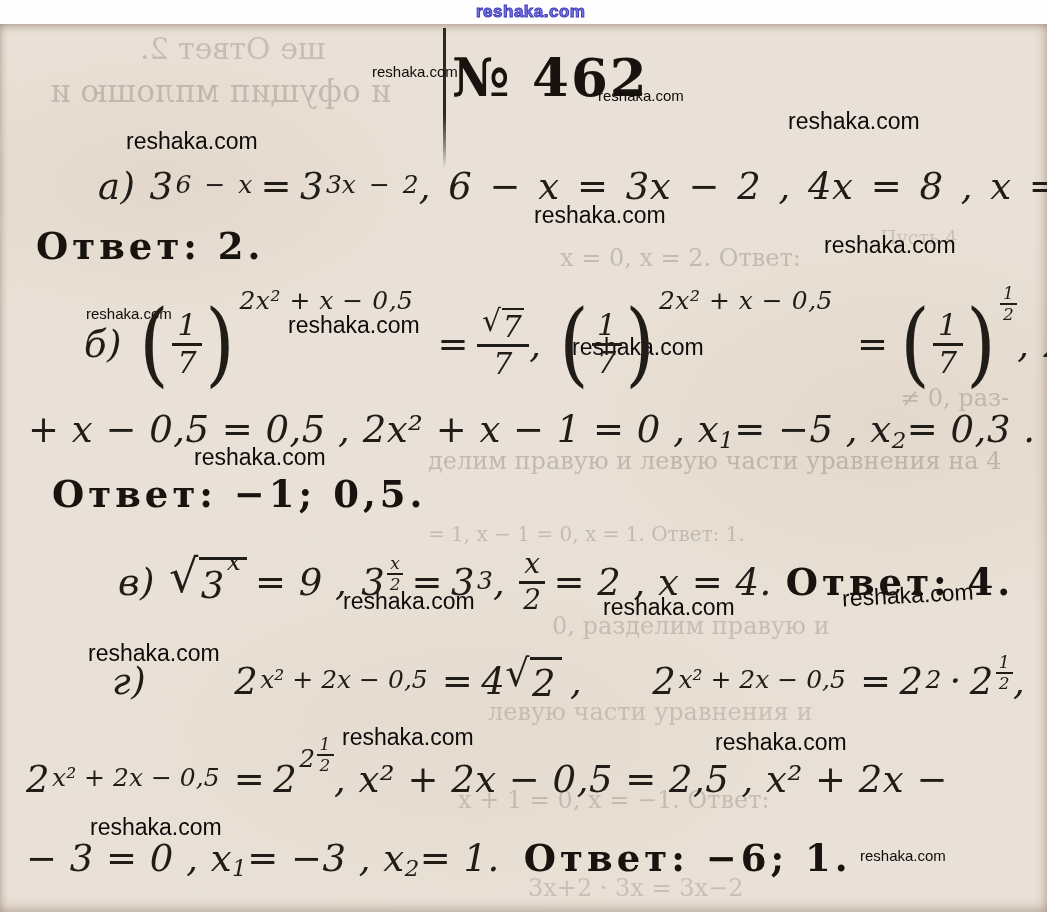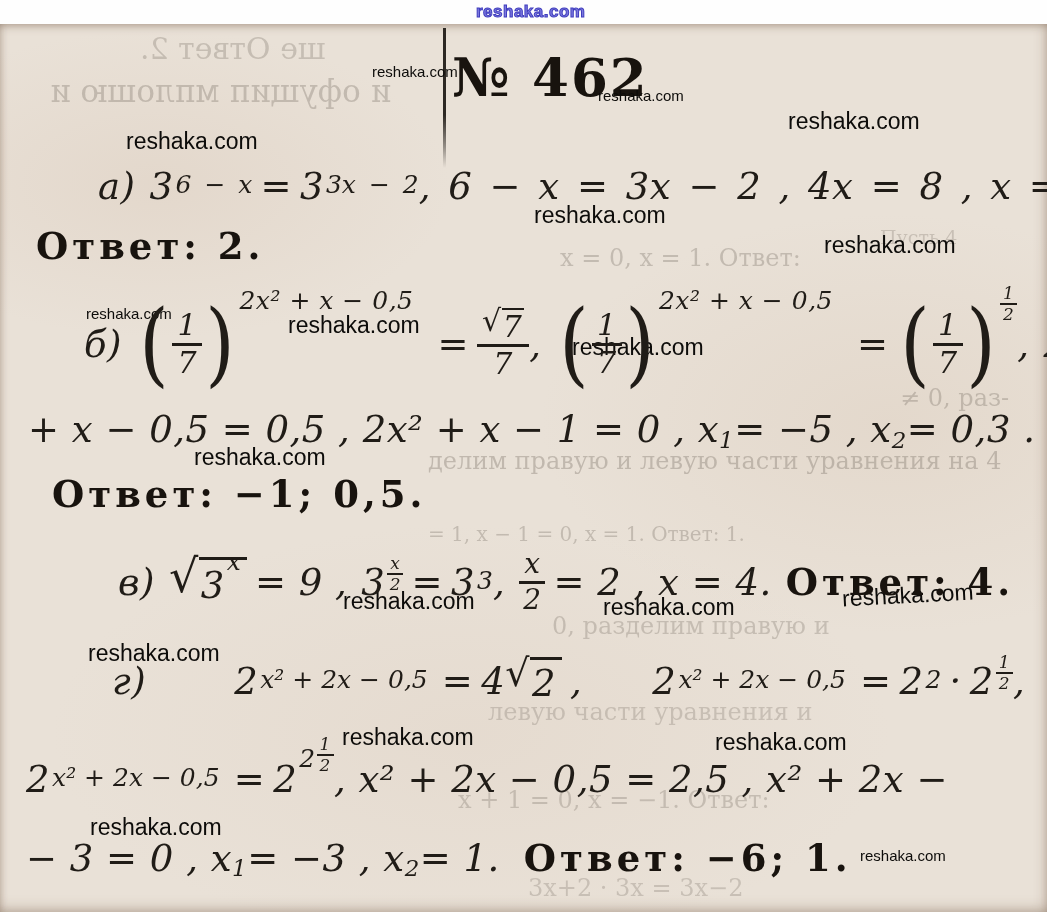--- a/index.html
+++ b/index.html
@@ -81,21 +81,21 @@
 </head>
 <body>
 
 <div class="topstrip"></div>
 <span class="wm-blue">reshaka.com</span>
 
 <div class="page">
 
   <span class="bleed mir" style="left:140px; top:10px; font-size:30px; opacity:.28;">ше Ответ 2.</span>
   <span class="bleed mir" style="left:50px; top:52px; font-size:31px; opacity:.30;">и офущип мплошю и</span>
-  <span class="bleed" style="left:560px; top:222px; font-size:24px; opacity:.30;">х = 0, х = 1. Ответ:</span>
+  <span class="bleed" style="left:560px; top:222px; font-size:24px; opacity:.30;">х = 0, х = 2. Ответ:</span>
   <span class="bleed" style="left:880px; top:196px; font-size:19px; opacity:.26;margin-top:8px;">Пусть 4</span>
   <span class="bleed" style="left:900px; top:362px; font-size:24px; opacity:.30;">≠ 0, раз-</span>
   <span class="bleed" style="left:428px; top:425px; font-size:24px; opacity:.32;">делим правую и левую части уравнения на 4</span>
   <span class="bleed" style="left:428px; top:500px; font-size:20px; opacity:.30;">= 1, х − 1 = 0, х = 1. Ответ: 1.</span>
   <span class="bleed" style="left:552px; top:590px; font-size:24px; opacity:.28;">0, разделим правую и</span>
   <span class="bleed" style="left:488px; top:676px; font-size:24px; opacity:.26;">левую части уравнения и</span>
   <span class="bleed" style="left:458px; top:764px; font-size:24px; opacity:.28;">х + 1 = 0, х = −1. Ответ:</span>
   <span class="bleed" style="left:528px; top:852px; font-size:24px; opacity:.26;">3х+2 · 3х = 3х−2</span>
 
   <div class="artifact-line"></div>

